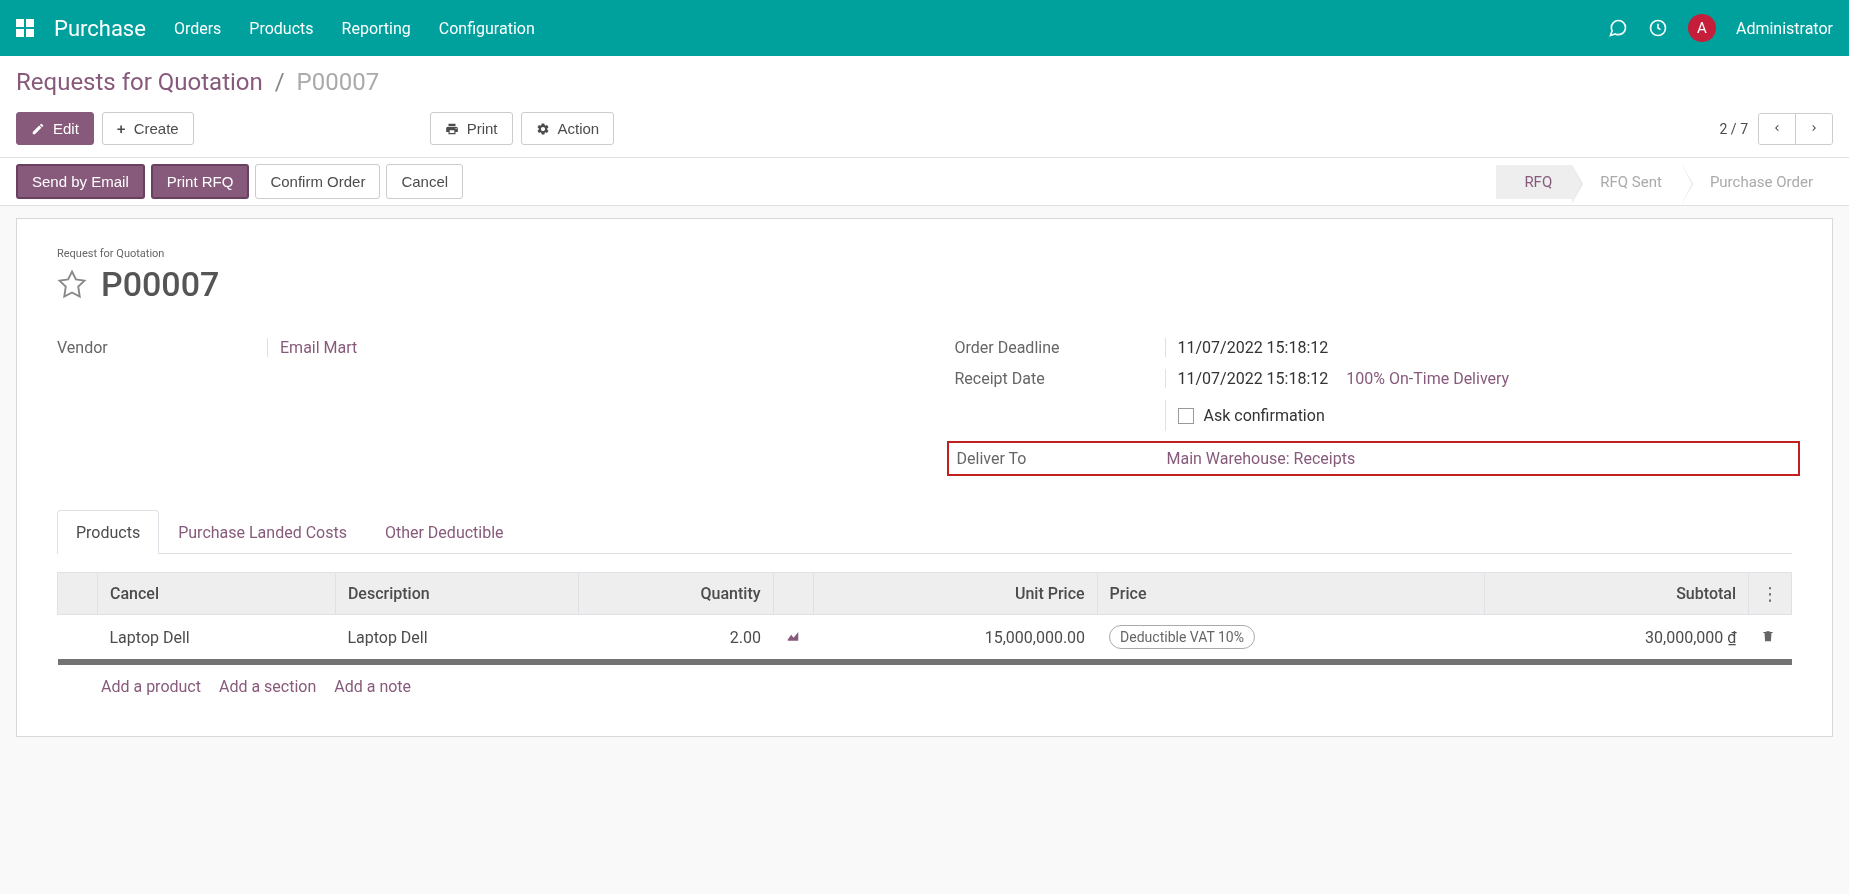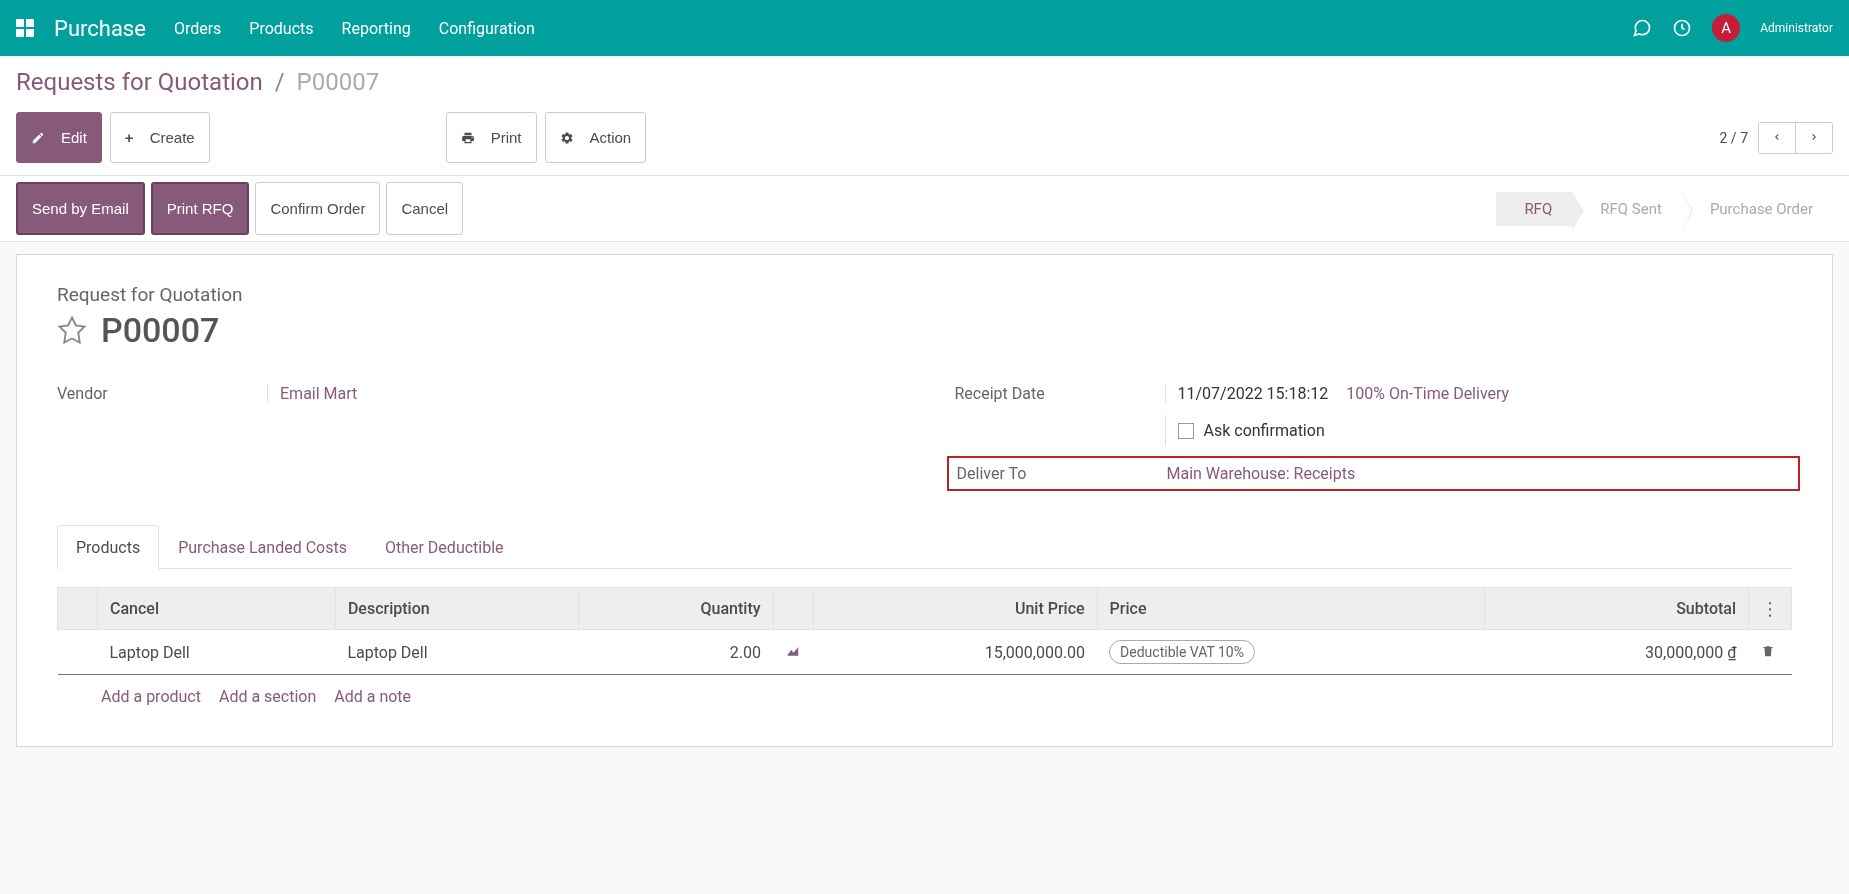--- a/index.html
+++ b/index.html
@@ -6,50 +6,50 @@
 body { font-family: -apple-system, BlinkMacSystemFont, "Segoe UI", Roboto, sans-serif; font-size: 14px; color: #4c4c4c; background: #f9f9f9; }
 
 .topbar { background: #00a09d; height: 56px; display: flex; align-items: center; padding: 0 16px; color: #fff; }
 .apps-icon { display: grid; grid-template-columns: 1fr 1fr; grid-template-rows: 1fr 1fr; gap: 2px; width: 18px; height: 18px; margin-right: 20px; cursor: pointer; }
 .apps-icon div { background: #fff; }
 .app-title { font-size: 22px; font-weight: 400; margin-right: 28px; }
 .nav-item { font-size: 16px; margin-right: 28px; cursor: pointer; color: #fff; }
 .topbar-right { margin-left: auto; display: flex; align-items: center; gap: 20px; }
 .topbar-icon { width: 20px; height: 20px; opacity: 0.95; cursor: pointer; }
 .avatar { width: 28px; height: 28px; border-radius: 50%; background: #c41e3a; color: #fff; display: flex; align-items: center; justify-content: center; font-size: 15px; }
-.user-name { font-size: 12px; }
+.user-name { font-size: 16px; }
 
 .breadcrumb-bar { background: #fff; padding: 12px 16px 6px 16px; }
 .breadcrumb { font-size: 24px; color: #875a7b; }
 .breadcrumb .sep { color: #888; margin: 0 6px; }
 .breadcrumb .current { color: #aaa; }
 
 .control-bar { background: #fff; padding: 10px 16px 12px 16px; display: flex; align-items: center; gap: 8px; }
-.btn { border: 1px solid #ccc; background: #fff; padding: 16px 14px; font-size: 15px; cursor: pointer; border-radius: 3px; display: inline-flex; align-items: center; gap: 16px; color: #4c4c4c; }
+.btn { border: 1px solid #ccc; background: #fff; padding: 7px 14px; font-size: 15px; cursor: pointer; border-radius: 3px; display: inline-flex; align-items: center; gap: 8px; color: #4c4c4c; }
 .btn-primary { background: #875a7b; border-color: #875a7b; color: #fff; }
 .spacer { flex: 1; }
 .pager { display: flex; align-items: center; gap: 10px; margin-left: auto; }
 .pager-btns { display: flex; border: 1px solid #ccc; border-radius: 3px; overflow: hidden; }
 .pager-btns button { border: none; background: #fff; padding: 6px 12px; cursor: pointer; font-size: 16px; }
 .pager-btns button:first-child { border-right: 1px solid #ccc; }
 
 .status-bar { background: #fff; border-top: 1px solid #dee2e6; border-bottom: 1px solid #dee2e6; display: flex; padding: 6px 16px 6px 16px; align-items: center; }
 .status-bar .left-actions { display: flex; gap: 6px; }
 .workflow { margin-left: auto; display: flex; }
 .wf-step { position: relative; padding: 8px 20px 8px 28px; font-size: 15px; color: #aaa; }
 .wf-step.active { color: #875a7b; background: #eee; }
 .wf-step::after { content: ""; position: absolute; right: -10px; top: 0; width: 0; height: 0; border-top: 19px solid transparent; border-bottom: 19px solid transparent; border-left: 10px solid #fff; z-index: 2; }
 .wf-step.active::after { border-left-color: #eee; }
 .wf-step::before { content: ""; position: absolute; right: -11px; top: 0; width: 0; height: 0; border-top: 19px solid transparent; border-bottom: 19px solid transparent; border-left: 11px solid #ddd; z-index: 1; }
 .wf-step:last-child::after, .wf-step:last-child::before { display: none; }
 
 .sheet-wrap { padding: 12px 16px; }
 .sheet { background: #fff; border: 1px solid #d8d8d8; padding: 28px 40px 40px 40px; }
 
-.sheet-title-small { font-size: 19px; color: #666; margin-bottom: 4px; }
+.sheet-title-small { font-size: 11px; color: #666; margin-bottom: 4px; }
 .title-row { display: flex; align-items: center; gap: 14px; margin-bottom: 28px; }
 .star-icon { width: 30px; height: 30px; color: #888; }
 .rfq-name { font-size: 34px; font-weight: 500; color: #555; }
 
 .fields-grid { display: flex; gap: 60px; margin-bottom: 40px; }
 .fields-col { flex: 1; }
 .field-row { display: flex; padding: 6px 0; align-items: flex-start; }
 .field-label { width: 210px; font-size: 16px; color: #666; }
 .field-value { flex: 1; font-size: 16px; color: #333; }
 .field-value.link { color: #875a7b; }
@@ -60,21 +60,21 @@
 .deliver-highlight { border: 2px solid #c02020; padding: 6px 8px; margin: 4px -8px -6px -8px; }
 
 .tabs { border-bottom: 1px solid #dee2e6; display: flex; margin-bottom: 0; }
 .tab { padding: 12px 18px; font-size: 16px; color: #875a7b; cursor: pointer; border: 1px solid transparent; border-bottom: none; margin-bottom: -1px; }
 .tab.active { border-color: #dee2e6; background: #fff; color: #4c4c4c; border-radius: 4px 4px 0 0; }
 
 .table-wrap { margin-top: 18px; }
 table.order-lines { width: 100%; border-collapse: collapse; }
 table.order-lines thead th { background: #eee; border: 1px solid #dee2e6; padding: 10px 12px; text-align: left; font-weight: 500; font-size: 16px; color: #4c4c4c; }
 table.order-lines thead th.num { text-align: right; }
-table.order-lines tbody td { padding: 10px 12px; font-size: 16px; border-bottom: 1px solid #737373; }
+table.order-lines tbody td { padding: 10px 12px; font-size: 16px; border-bottom: 6px solid #737373; }
 table.order-lines tbody td.num { text-align: right; }
 .tax-pill { border: 1px solid #aaa; border-radius: 14px; padding: 3px 10px; font-size: 14px; color: #666; display: inline-block; }
 .add-links { padding: 12px 12px 0 44px; display: flex; gap: 18px; }
 .add-links a { color: #875a7b; font-size: 16px; text-decoration: none; }
 .kebab { font-size: 18px; color: #666; }
 .trash-icon, .chart-icon { color: #875a7b; }
 .handle-cell { width: 40px; }
 </style>
 </head>
 <body>
@@ -175,20 +175,24 @@
     </div>
 
     <div class="fields-grid">
       <div class="fields-col">
         <div class="field-row">
           <div class="field-label">Vendor</div>
           <div class="field-value link divider-left">Email Mart</div>
         </div>
       </div>
       <div class="fields-col">
+        <div class="field-row">
+          <div class="field-label">Order Deadline</div>
+          <div class="field-value divider-left">11/07/2022 15:18:12</div>
+        </div>
         <div class="field-row">
           <div class="field-label">Receipt Date</div>
           <div class="field-value divider-left">
             <span>11/07/2022 15:18:12</span>
             <span class="ontime-badge">100% On-Time Delivery</span>
           </div>
         </div>
         <div class="field-row">
           <div class="field-label"></div>
           <div class="field-value divider-left">

